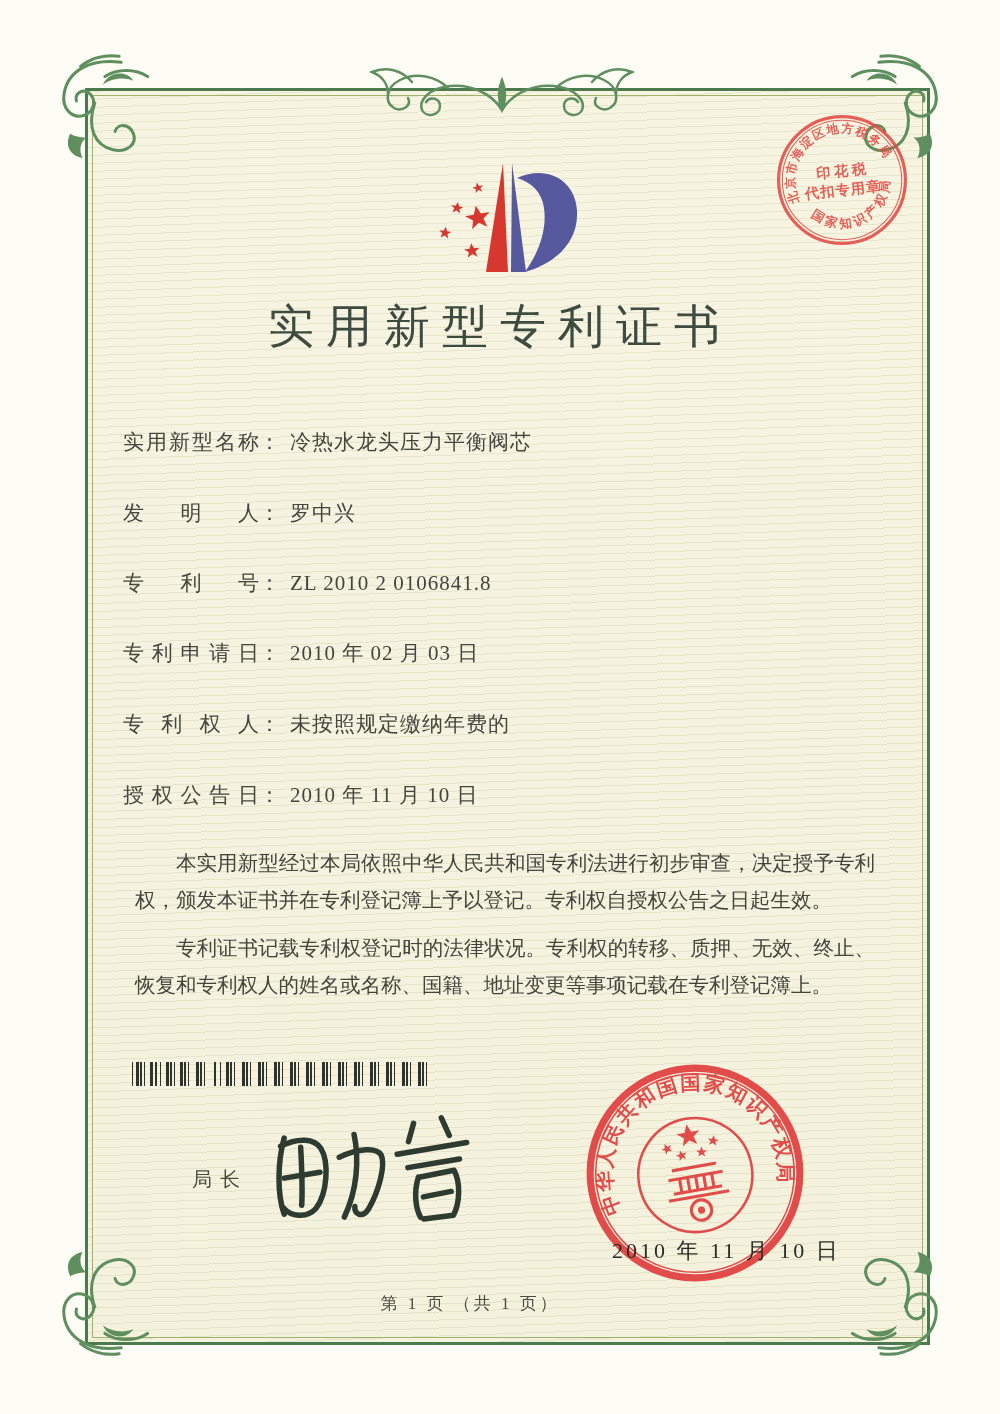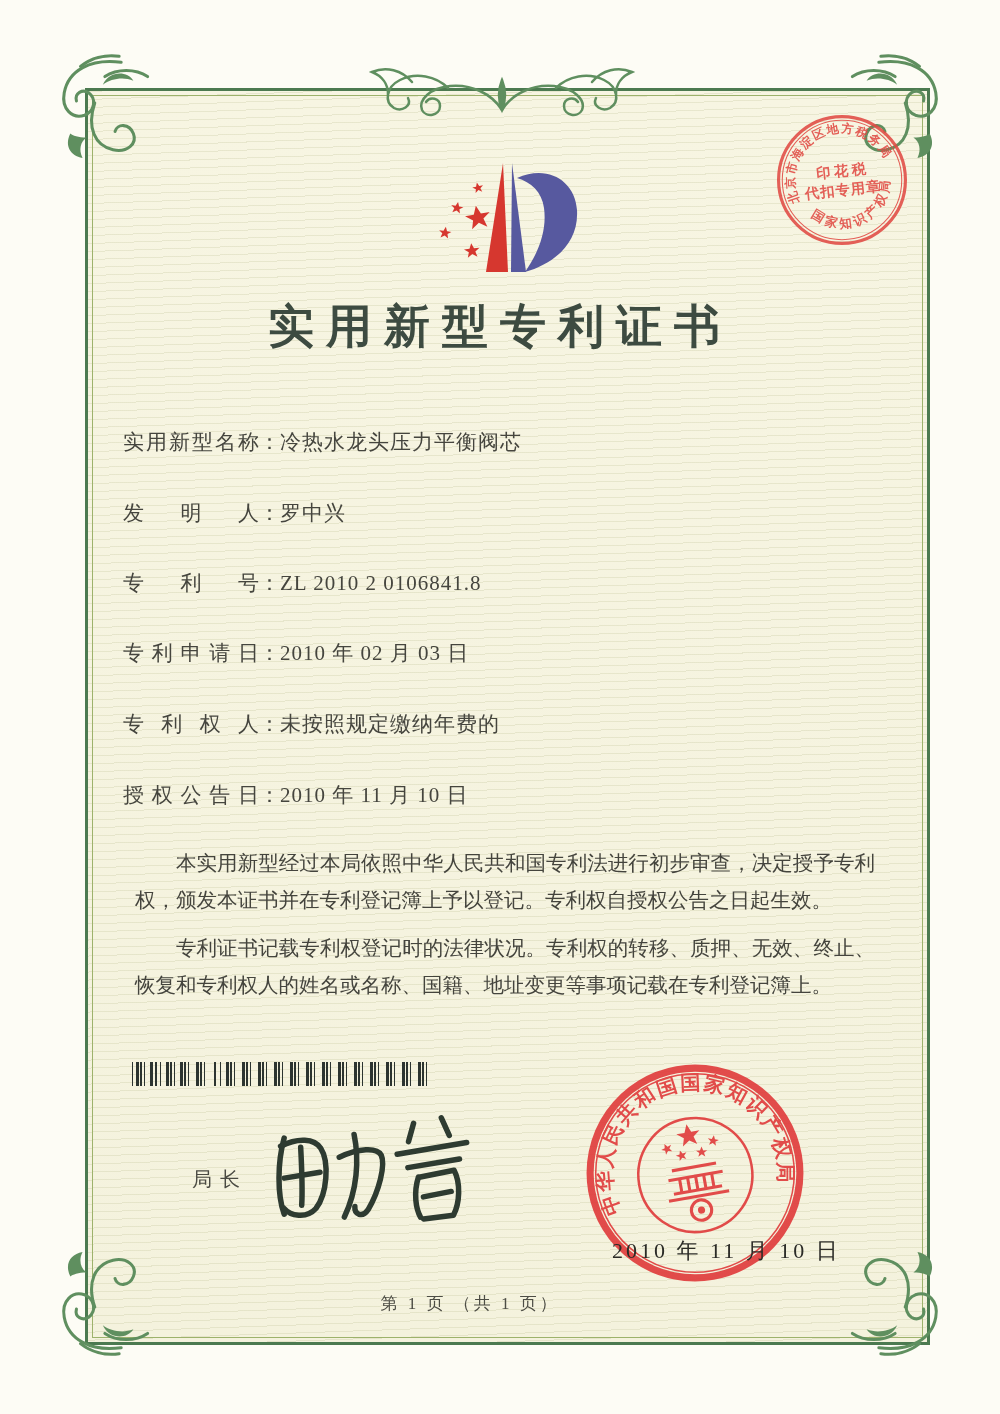--- a/index.html
+++ b/index.html
@@ -29,33 +29,33 @@
   
   .cert-no{
     position:absolute; left:103px; top:152px;
     font-size:21px; letter-spacing:4px; color:#56564e;
   }
   .logo{position:absolute; left:425px; top:150px; width:172px; height:150px;}
   .tax-stamp{position:absolute; left:768px; top:106px; width:148px; height:148px; opacity:.88; z-index:4;}
 
   .title{
     position:absolute; left:0; width:1000px; top:296px; text-align:center;
-    font-size:46px; font-weight:700; letter-spacing:12px; color:#3d4b41;
+    font-size:46px; font-weight:400; letter-spacing:12px; color:#3d4b41;
   }
 
   
   .field{
     position:absolute; left:123px; font-size:21px; color:#45453e;
     white-space:nowrap;
   }
   .field .lbl{
     display:inline-block; width:136px; text-align:justify; text-align-last:justify;
     vertical-align:bottom;
   }
-  .field .val{letter-spacing:1px;}
+  .field .val{margin-left:10px; letter-spacing:1px;}
 
   
   .body-text{
     position:absolute; left:123px; top:833px; width:764px;
     font-size:20.5px; line-height:36.5px; color:#44443d; text-align:justify;
   }
   .body-text p{margin:12px; text-indent:2em;}
 
   
   .barcode{position:absolute; left:130px; top:1062px; width:302px; height:24px;}

